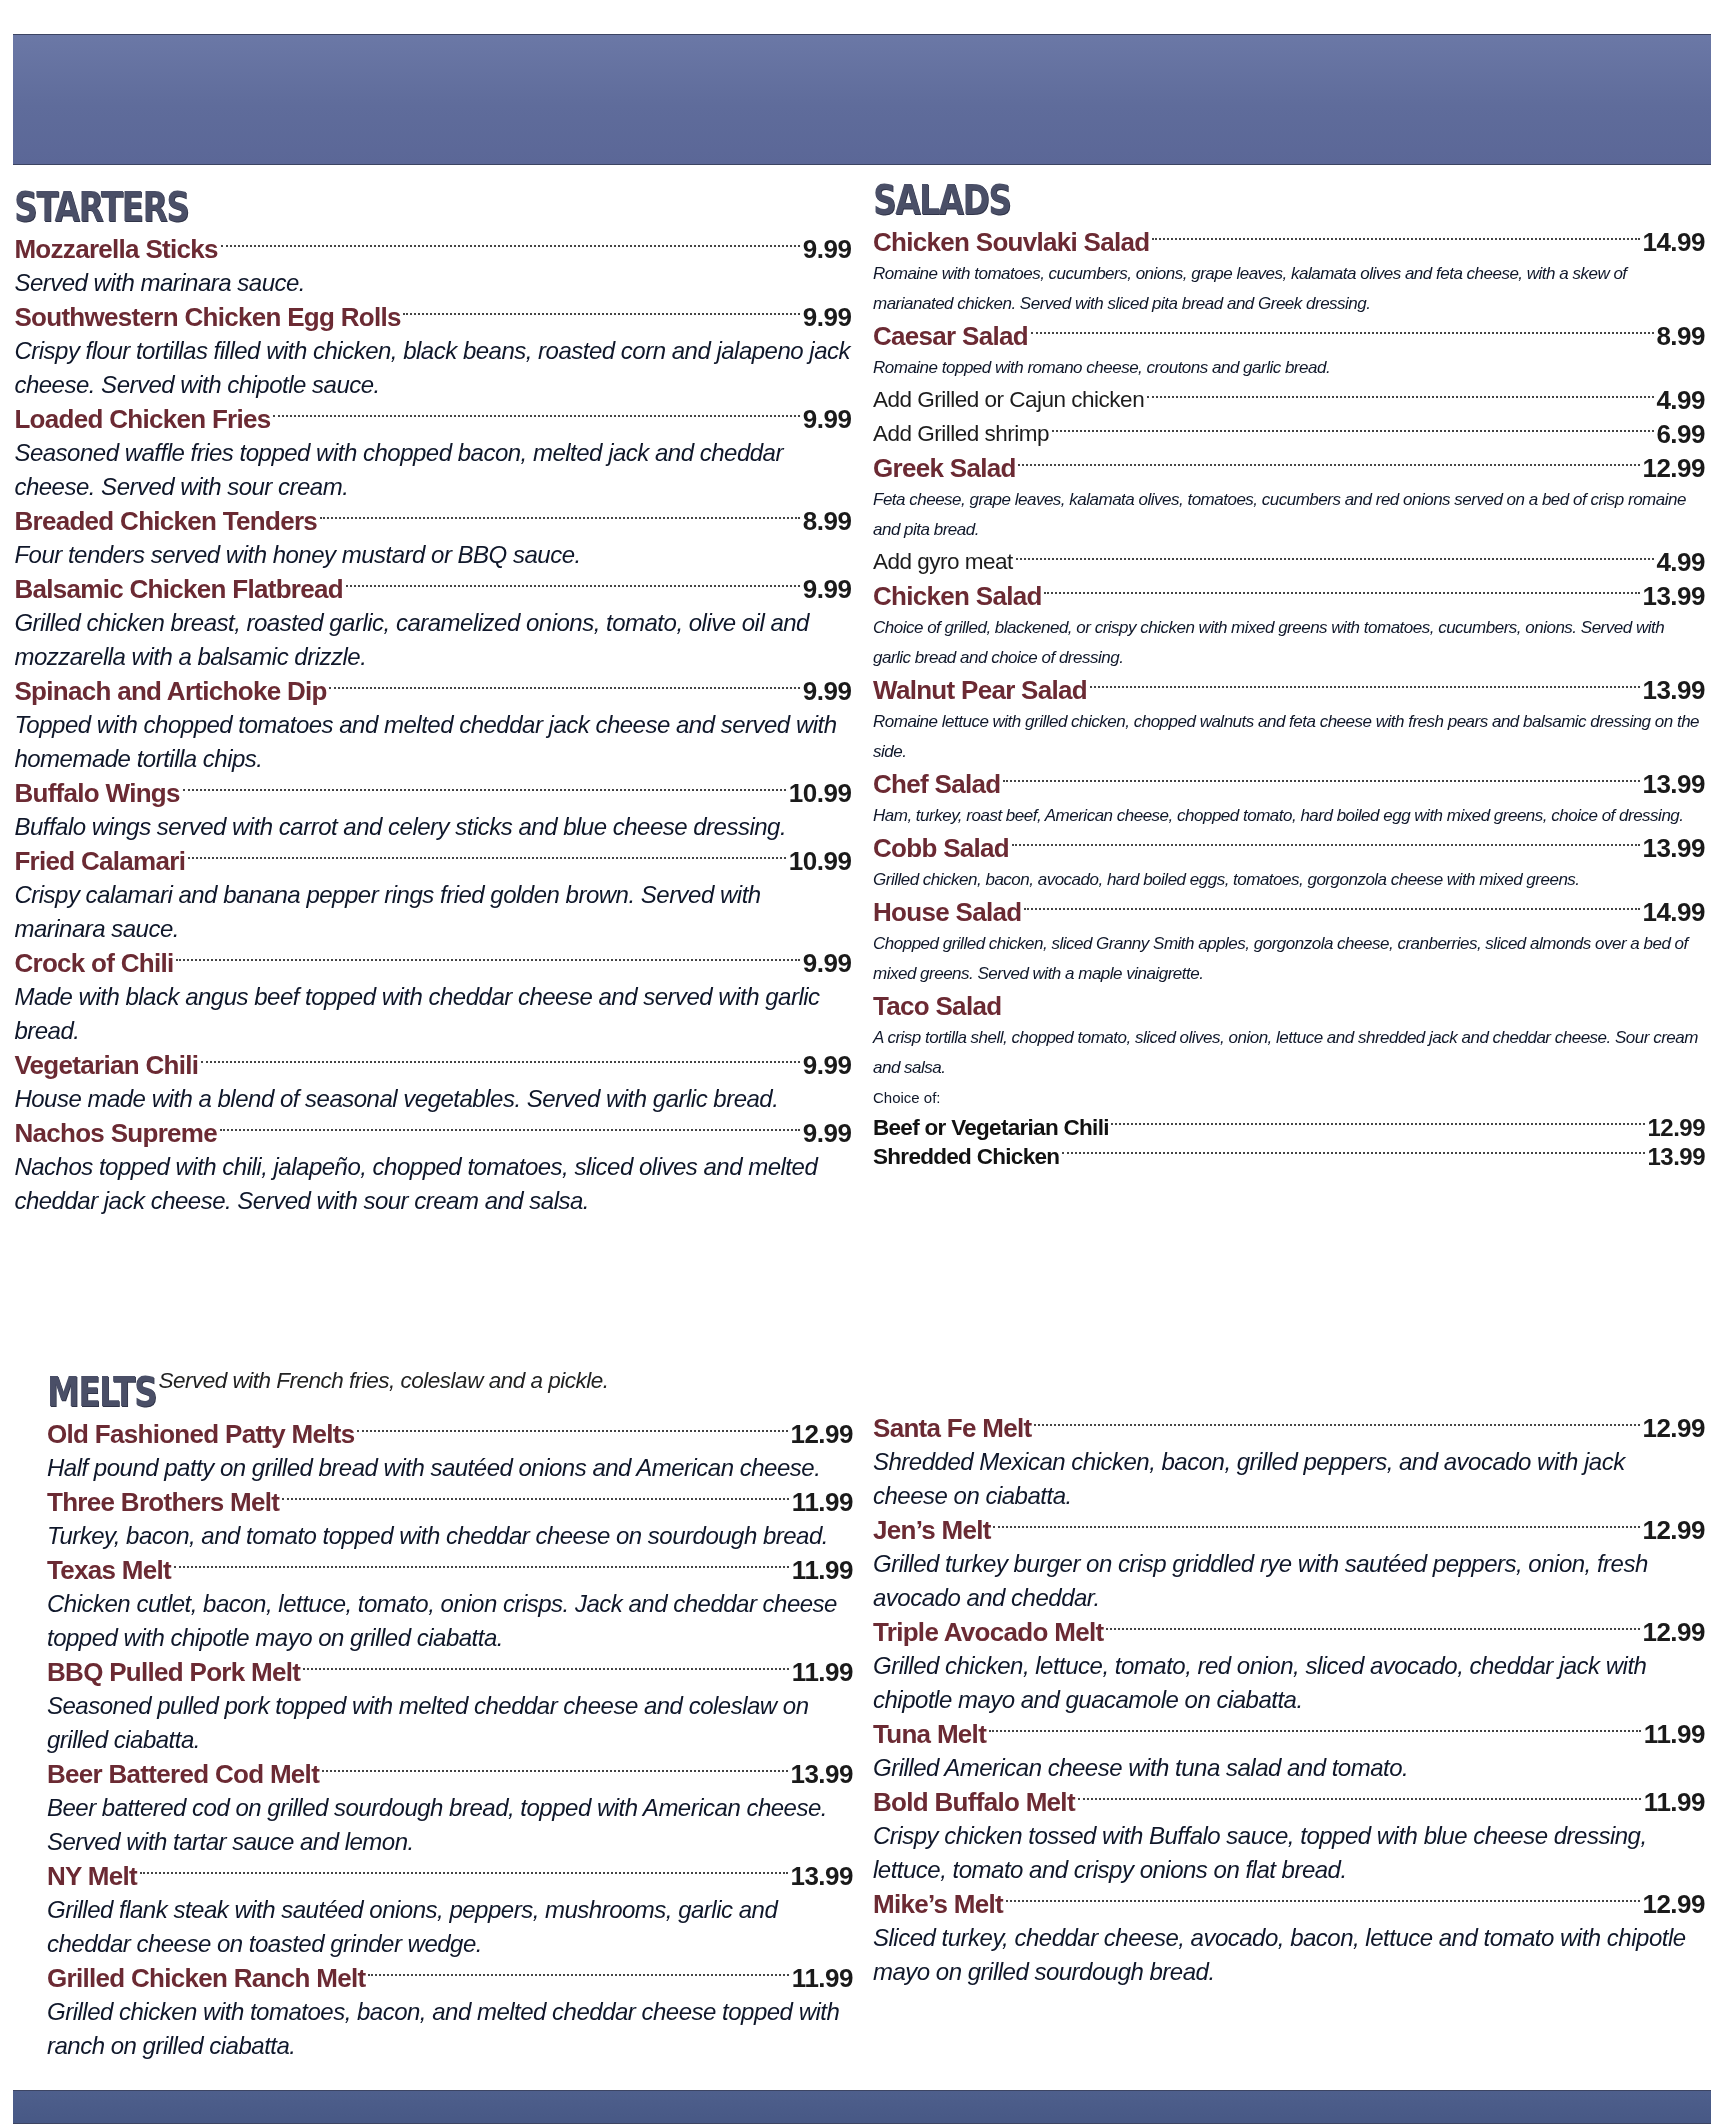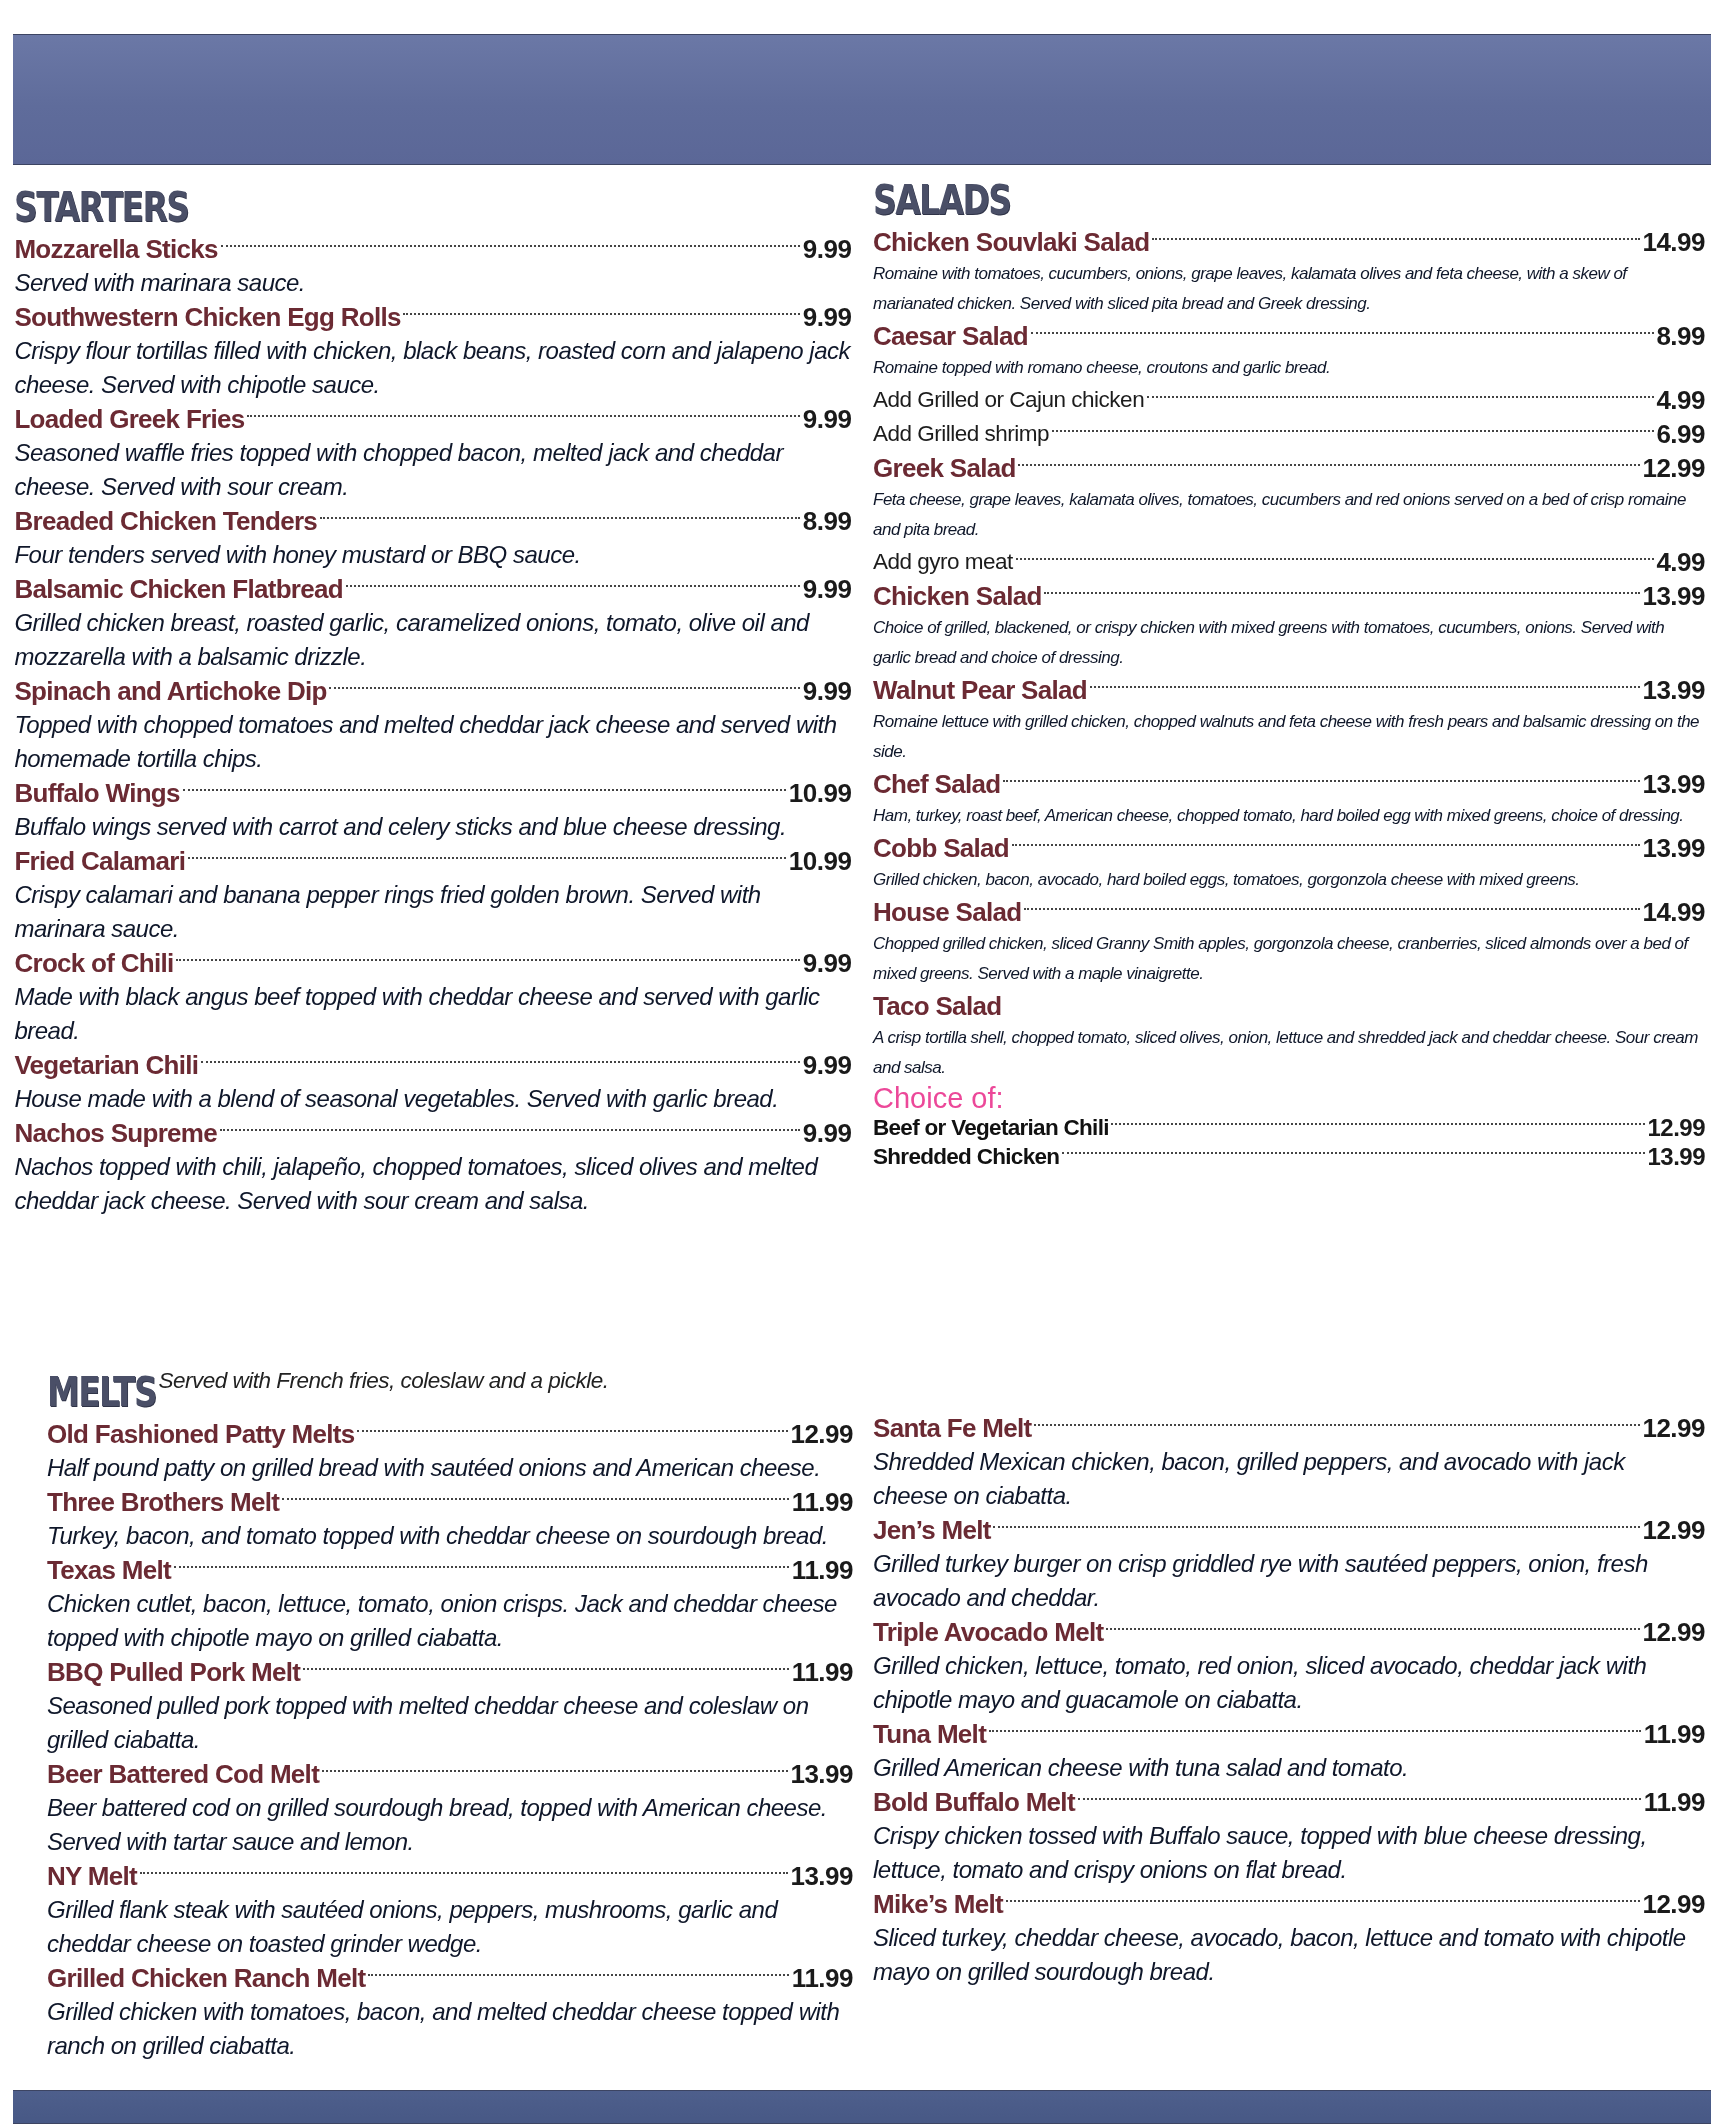--- a/index.html
+++ b/index.html
@@ -36,21 +36,21 @@
     .item-name {
       font-weight: bold; color: #6b2a33; font-size: 26px; letter-spacing: -0.7px;
       line-height: 34px;
     }
     .dots { flex: 1; border-bottom: 2.7px dotted #444; margin: 0 2.7px 6.3px 2.7px; height: 0.9px; }
     .item-price { font-weight: bold; color: #1a1a1a; font-size: 26px; letter-spacing: -0.5px; line-height: 34px; }
     .item-desc { font-size: 24px; line-height: 34px; color: #0f172a; letter-spacing: -0.5px; font-style: italic; }
     .salads .item-desc { font-size: 17px; line-height: 30px; letter-spacing: -0.5px; }
     .addon-row .item-name { font-weight: normal; color: #1c1c1c; font-size: 22.5px; letter-spacing: -0.5px; }
     .addon-row .item-price { font-size: 26px; }
-    .choice-label { font-size: 29px; line-height: 30px; color: #ec4899; }
+    .choice-label { font-size: 15px; line-height: 30px; color: #0f172a; }
     .choice-row .item-name { color: #111; font-size: 22.5px; line-height: 29px; }
     .choice-row .item-price { font-size: 24px; line-height: 29px; }
   </style>
 </head>
 <body>
 
 <div class="banner banner-top"></div>
 
 <div class="col col-starters">
   <div class="section-title">STARTERS</div>
@@ -66,21 +66,21 @@
     <div>
         <div class="item-row">
           <span class="item-name">Southwestern Chicken Egg Rolls</span>
           <span class="dots"></span>
           <span class="item-price">9.99</span>
         </div>
         <div class="item-desc">Crispy flour tortillas filled with chicken, black beans, roasted corn and jalapeno jack cheese. Served with chipotle sauce.</div>
       </div>
     <div>
         <div class="item-row">
-          <span class="item-name">Loaded Greek Fries</span>
+          <span class="item-name">Loaded Chicken Fries</span>
           <span class="dots"></span>
           <span class="item-price">9.99</span>
         </div>
         <div class="item-desc">Seasoned waffle fries topped with chopped bacon, melted jack and cheddar cheese. Served with sour cream.</div>
       </div>
     <div>
         <div class="item-row">
           <span class="item-name">Breaded Chicken Tenders</span>
           <span class="dots"></span>
           <span class="item-price">8.99</span>

